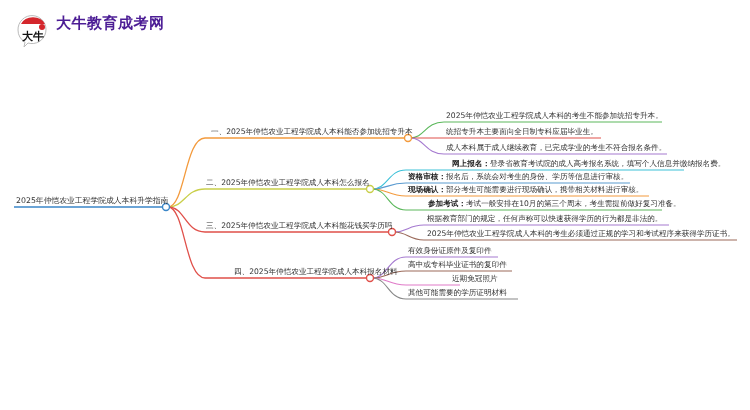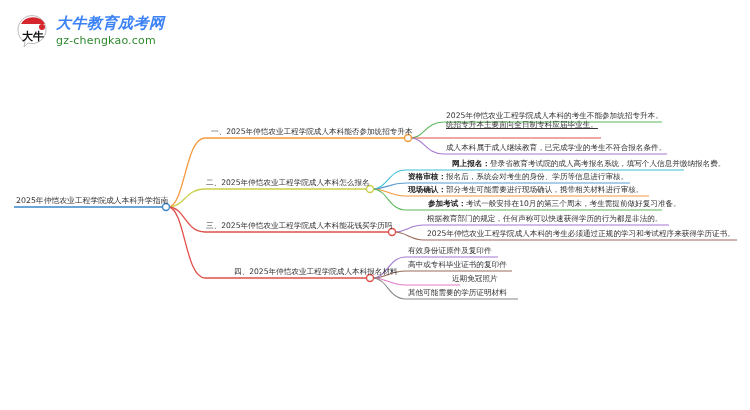--- a/index.html
+++ b/index.html
@@ -3,38 +3,37 @@
   <meta charset="utf-8">
   <style>
     html, body { margin: 0; padding: 0; }
     body {
       width: 750px; height: 410px; background: #ffffff; position: relative; overflow: hidden;
       font-family: "DejaVu Sans", "Liberation Sans", sans-serif;
     }
     #mindmap { position: absolute; left: 0; top: 0; }
     .logo { position: absolute; left: 14px; top: 12px; width: 150px; height: 40px; }
     .logo-badge { position: absolute; left: 0; top: 0; width: 36px; height: 36px; }
-    .logo-title { position: absolute; left: 42px; top: 2px; font-size: 15px; font-weight: bold; color: #3b82f6; letter-spacing: 0.5px; white-space: nowrap; font-style: italic; }
+    .logo-title { position: absolute; left: 42px; top: 2px; font-size: 15px; font-weight: bold; color: #4c1d95; letter-spacing: 0.5px; white-space: nowrap; }
     .logo-url { position: absolute; left: 42px; top: 22px; font-size: 11px; color: #2f8a2f; letter-spacing: 0.2px; white-space: nowrap; }
     .lbl { position: absolute; font-size: 7.6px; color: #333; white-space: nowrap; line-height: 10px; }
     .lbl b { font-weight: bold; color: #222; }
     .root-lbl { font-size: 7.8px; }
   </style>
 </head>
 <body>
 
 <div class="logo">
   <svg class="logo-badge" viewBox="0 0 36 36">
     <path d="M4 18 A14 14 0 1 1 14 31 L10 35 L11 30 A14 14 0 0 1 4 18 Z" fill="#ffffff" stroke="#bbbbbb" stroke-width="1"></path>
     <path d="M7 12 A13 11 0 0 1 31 12 L7 12 Z" fill="#d4262c"></path>
     <circle cx="28" cy="15" r="3" fill="#d4262c"></circle>
     <text x="8" y="28" font-size="11" font-family="DejaVu Serif, serif" fill="#111" font-weight="bold">大牛</text>
   </svg>
   <div class="logo-title">大牛教育成考网</div>
-  <div class="logo-url">gz-chengkao.com</div>
 </div>
 
 <svg id="mindmap" width="750" height="410">
 
   <line x1="14" y1="207" x2="164" y2="207" stroke="#3a86c8" stroke-width="1.5"></line>
 
   <path d="M168 207 C185 207, 185 138, 205 138 L406 138" fill="none" stroke="#f39a3c" stroke-width="1.3"></path>
   <path d="M168 207 C185 207, 185 189, 205 189 L368 189" fill="none" stroke="#c9cf4a" stroke-width="1.3"></path>
   <path d="M168 207 C185 207, 185 232, 205 232 L390 232" fill="none" stroke="#e0504a" stroke-width="1.3"></path>
   <path d="M168 207 C185 207, 185 278, 205 278 L368 278" fill="none" stroke="#e0504a" stroke-width="1.3"></path>
@@ -64,21 +63,21 @@
 </svg>
 
 <div class="lbl root-lbl" style="left:16px; top:196px;">2025年仲恺农业工程学院成人本科升学指南</div>
 
 <div class="lbl" style="left:211px; top:127px;">一、2025年仲恺农业工程学院成人本科能否参加统招专升本</div>
 <div class="lbl" style="left:206px; top:178px;">二、2025年仲恺农业工程学院成人本科怎么报名</div>
 <div class="lbl" style="left:206px; top:221px;">三、2025年仲恺农业工程学院成人本科能花钱买学历吗</div>
 <div class="lbl" style="left:206px; top:267px;padding-left:28px;">四、2025年仲恺农业工程学院成人本科报名材料</div>
 
 <div class="lbl" style="left:446px; top:111px;">2025年仲恺农业工程学院成人本科的考生不能参加统招专升本。</div>
-<div class="lbl" style="left:446px; top:120px;text-decoration:underline;">统招专升本主要面向全日制专科应届毕业生。</div>
+<div class="lbl" style="left:446px; top:127px;">统招专升本主要面向全日制专科应届毕业生。</div>
 <div class="lbl" style="left:446px; top:143px;">成人本科属于成人继续教育，已完成学业的考生不符合报名条件。</div>
 
 <div class="lbl" style="left:408px; top:159px;padding-left:44px;">
   <b>网上报名：</b><span>登录省教育考试院的成人高考报名系统，填写个人信息并缴纳报名费。</span>
 </div>
 <div class="lbl" style="left:408px; top:172px;">
   <b>资格审核：</b><span>报名后，系统会对考生的身份、学历等信息进行审核。</span>
 </div>
 <div class="lbl" style="left:408px; top:185px;">
   <b>现场确认：</b><span>部分考生可能需要进行现场确认，携带相关材料进行审核。</span>

